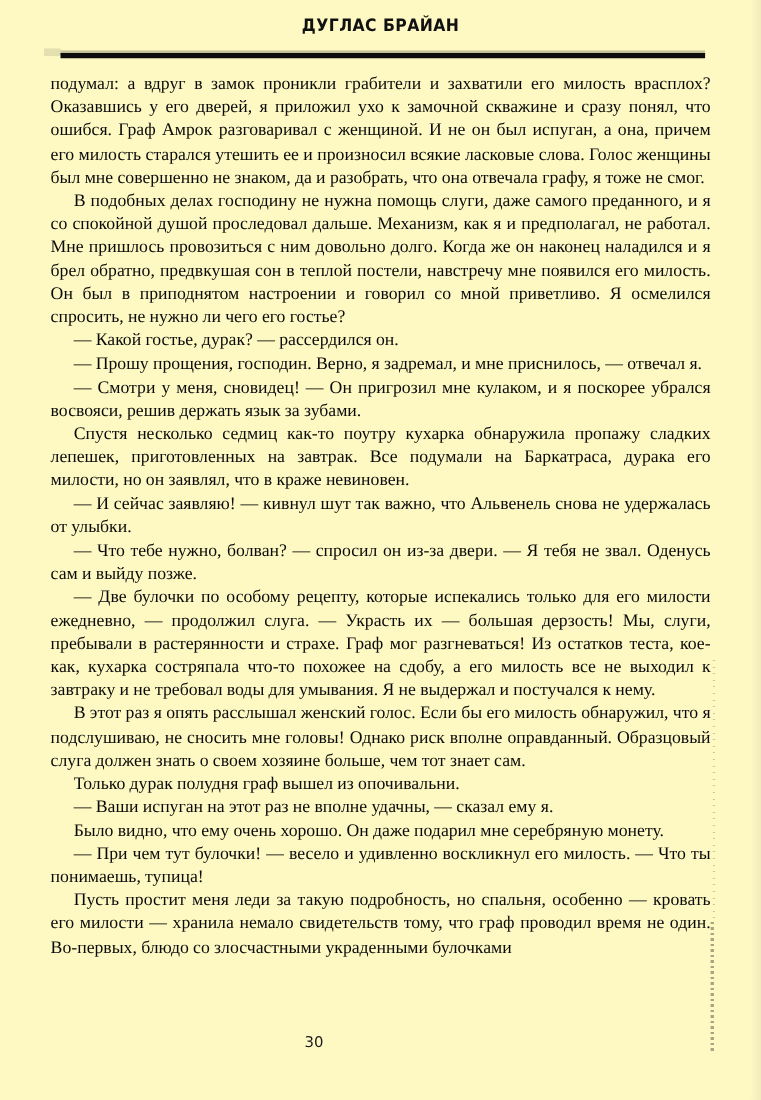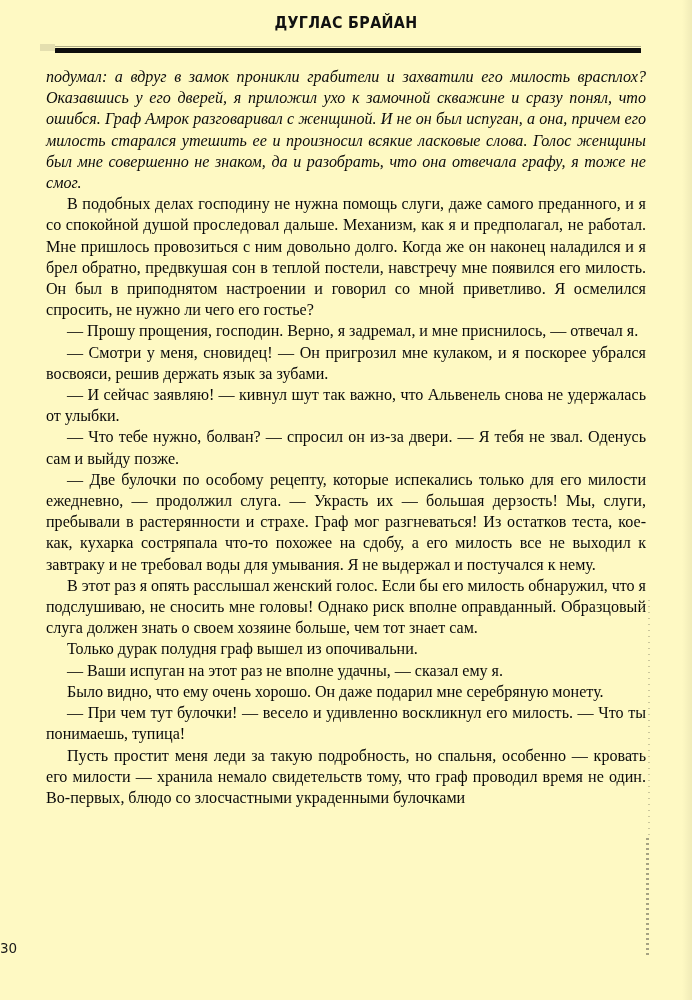--- a/index.html
+++ b/index.html
@@ -70,30 +70,29 @@
 
   .column p {
     margin: 0;
     text-indent: 21px;
     word-spacing: -0.1px;
   }
 
   
   .column p.cont {
     text-indent: 0;
-    font-style: italic;
   }
 
   
   .folio {
     position: absolute;
     top: 940px;
     left: 0;
     width: 571px;
-    text-align: left;
+    text-align: center;
     font-family: "DejaVu Sans", "Liberation Sans", sans-serif;
     font-size: 13.5px;
     color: #1a1a1a;
   }
 
   
   .scan-edge {
     position: absolute;
     top: 0;
     right: 0;
@@ -148,22 +147,24 @@
 
 <div class="page">
 
   <div class="running-head">ДУГЛАС БРАЙАН</div>
 
   <div class="head-rule"></div>
 
   <div class="column">
     <p class="cont">подумал: а вдруг в замок проникли грабители и захватили его милость врасплох? Оказавшись у его дверей, я приложил ухо к замочной скважине и сразу понял, что ошибся. Граф Амрок разговаривал с женщиной. И не он был испуган, а она, причем его милость старался утешить ее и произносил всякие ласковые слова. Голос женщины был мне совершенно не знаком, да и разобрать, что она отвечала графу, я тоже не смог.</p>
     <p>В подобных делах господину не нужна помощь слуги, даже самого преданного, и я со спокойной душой проследовал дальше. Механизм, как я и предполагал, не работал. Мне пришлось провозиться с ним довольно долго. Когда же он наконец наладился и я брел обратно, предвкушая сон в теплой постели, навстречу мне появился его милость. Он был в приподнятом настроении и говорил со мной приветливо. Я осмелился спросить, не нужно ли чего его гостье?</p>
+    <p>— Какой гостье, дурак? — рассердился он.</p>
     <p>— Прошу прощения, господин. Верно, я задремал, и мне приснилось, — отвечал я.</p>
     <p>— Смотри у меня, сновидец! — Он пригрозил мне кулаком, и я поскорее убрался восвояси, решив держать язык за зубами.</p>
+    <p>Спустя несколько седмиц как-то поутру кухарка обнаружила пропажу сладких лепешек, приготовленных на завтрак. Все подумали на Баркатраса, дурака его милости, но он заявлял, что в краже невиновен.</p>
     <p>— И сейчас заявляю! — кивнул шут так важно, что Альвенель снова не удержалась от улыбки.</p>
     <p>— Что тебе нужно, болван? — спросил он из-за двери. — Я тебя не звал. Оденусь сам и выйду позже.</p>
     <p>— Две булочки по особому рецепту, которые испекались только для его милости ежедневно, — продолжил слуга. — Украсть их — большая дерзость! Мы, слуги, пребывали в растерянности и страхе. Граф мог разгневаться! Из остатков теста, кое-как, кухарка состряпала что-то похожее на сдобу, а его милость все не выходил к завтраку и не требовал воды для умывания. Я не выдержал и постучался к нему.</p>
     <p>В этот раз я опять расслышал женский голос. Если бы его милость обнаружил, что я подслушиваю, не сносить мне головы! Однако риск вполне оправданный. Образцовый слуга должен знать о своем хозяине больше, чем тот знает сам.</p>
     <p>Только дурак полудня граф вышел из опочивальни.</p>
     <p>— Ваши испуган на этот раз не вполне удачны, — сказал ему я.</p>
     <p>Было видно, что ему очень хорошо. Он даже подарил мне серебряную монету.</p>
     <p>— При чем тут булочки! — весело и удивленно воскликнул его милость. — Что ты понимаешь, тупица!</p>
     <p>Пусть простит меня леди за такую подробность, но спальня, особенно — кровать его милости — хранила немало свидетельств тому, что граф проводил время не один. Во-первых, блюдо со злосчастными украденными булочками</p>
   </div>

